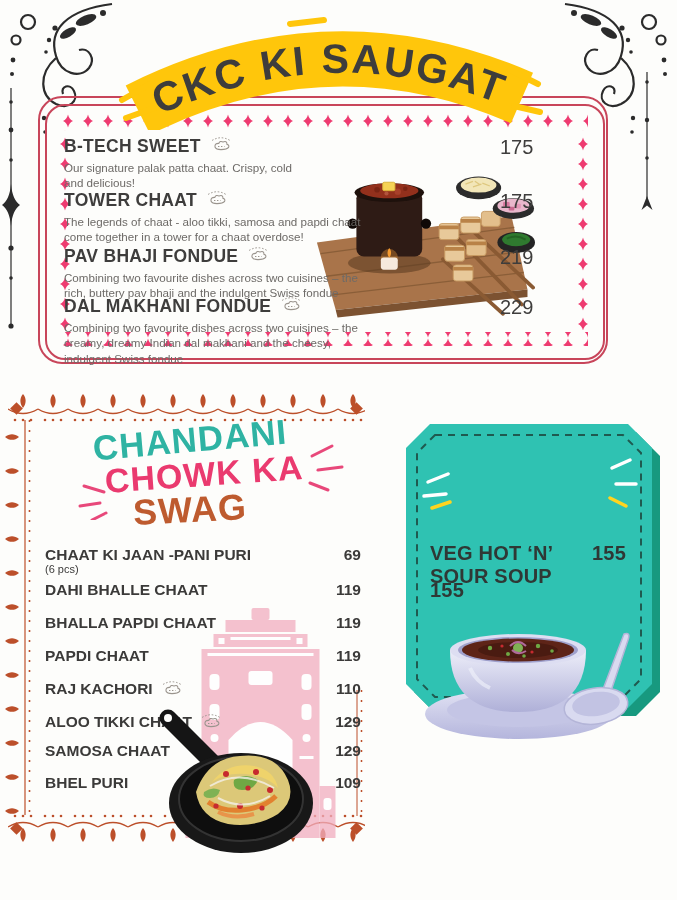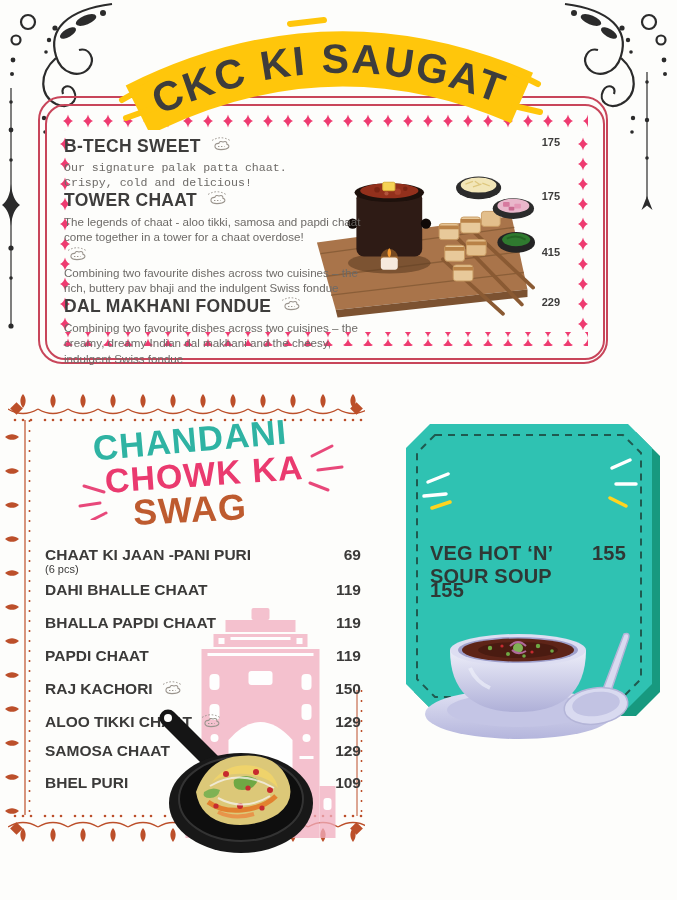--- a/index.html
+++ b/index.html
@@ -10,23 +10,23 @@
   
   .saugat-box{left:38px;top:96px;width:570px;height:268px;z-index:2;}
   .outline-a,.outline-b{position:absolute;border:2px solid var(--frame-red);border-radius:24px;}
   .outline-a{left:0;top:0;right:0;bottom:0;}
   .outline-b{left:7px;top:8px;right:3px;bottom:4px;border-radius:20px;}
   .diamond-border{position:absolute;left:20px;top:18px;}
   .s-item{position:absolute;left:26px;z-index:4;}
   .s-name-row{display:flex;align-items:flex-start;gap:7px;}
   .s-name{font-size:17.5px;font-weight:700;color:var(--ink);letter-spacing:.3px;}
   .s-desc{margin-top:3px;font-size:11.6px;line-height:1.32;color:var(--desc-gray);max-width:312px;}
-  .s-desc.narrow{max-width:238px;font-family:Liberation Mono, monospace;}
-  .s-price{position:absolute;right:48px;width:60px;text-align:right;font-size:11px;
-           font-weight:700;color:var(--ink);z-index:4;}
+  .s-desc.narrow{max-width:238px;}
+  .s-price{position:absolute;right:48px;width:60px;text-align:left;font-size:20px;
+           font-weight:400;color:var(--ink);z-index:4;}
   .doodle{width:26px;height:18px;margin-top:-2px;flex:0 0 auto;}
 
   
   .ch-title{left:8px;width:364px;text-align:center;font-weight:800;z-index:5;letter-spacing:1px;}
   .ch-line1{top:420px;font-size:35px;color:var(--title-teal);transform:rotate(-5deg);}
   .ch-line2{top:455px;left:22px;font-size:34px;color:var(--title-pink);transform:rotate(-4deg);}
   .ch-line3{top:489px;font-size:36px;color:var(--title-rust);transform:rotate(-3deg);}
   .ch-list{left:45px;top:546px;width:316px;z-index:5;}
   .ch-row{position:absolute;left:0;width:100%;display:flex;justify-content:space-between;align-items:flex-start;}
   .ch-name{font-size:15.5px;font-weight:700;color:#3B3A39;display:flex;gap:6px;align-items:flex-start;}
@@ -234,27 +234,28 @@
         <svg class="doodle">
             <use href="#doodle"></use>
           </svg>
       </div>
       <div class="s-desc">The legends of chaat - aloo tikki, samosa and papdi chaat come together in a tower for a chaat overdose!</div>
     </div>
     <div class="s-price" style="top:94px">175</div>
 
     <div class="s-item" style="top:150px">
       <div class="s-name-row">
+        <span class="s-name">PAV BHAJI FONDUE</span>
         <svg class="doodle">
             <use href="#doodle"></use>
           </svg>
       </div>
       <div class="s-desc">Combining two favourite dishes across two cuisines – the rich, buttery pav bhaji and the indulgent Swiss fondue</div>
     </div>
-    <div class="s-price" style="top:150px">415</div>
+    <div class="s-price" style="top:150px">219</div>
 
     <div class="s-item" style="top:200px">
       <div class="s-name-row">
         <span class="s-name">DAL MAKHANI FONDUE</span>
         <svg class="doodle">
             <use href="#doodle"></use>
           </svg>
       </div>
       <div class="s-desc">Combining two favourite dishes across two cuisines – the creamy, dreamy Indian dal makhani and the cheesy, indulgent Swiss fondue</div>
     </div>
@@ -343,21 +344,21 @@
       <span class="ch-name">PAPDI CHAAT</span>
       <span class="ch-price">119</span>
     </div>
     <div class="ch-row" style="top:134px">
       <span class="ch-name">
           <span>RAJ KACHORI</span>
         <svg class="doodle">
             <use href="#doodle"></use>
           </svg>
         </span>
-      <span class="ch-price">150</span>
+      <span class="ch-price">110</span>
     </div>
     <div class="ch-row" style="top:167px">
       <span class="ch-name">
           <span>ALOO TIKKI CHAAT</span>
         <svg class="doodle">
             <use href="#doodle"></use>
           </svg>
         </span>
       <span class="ch-price">129</span>
     </div>

